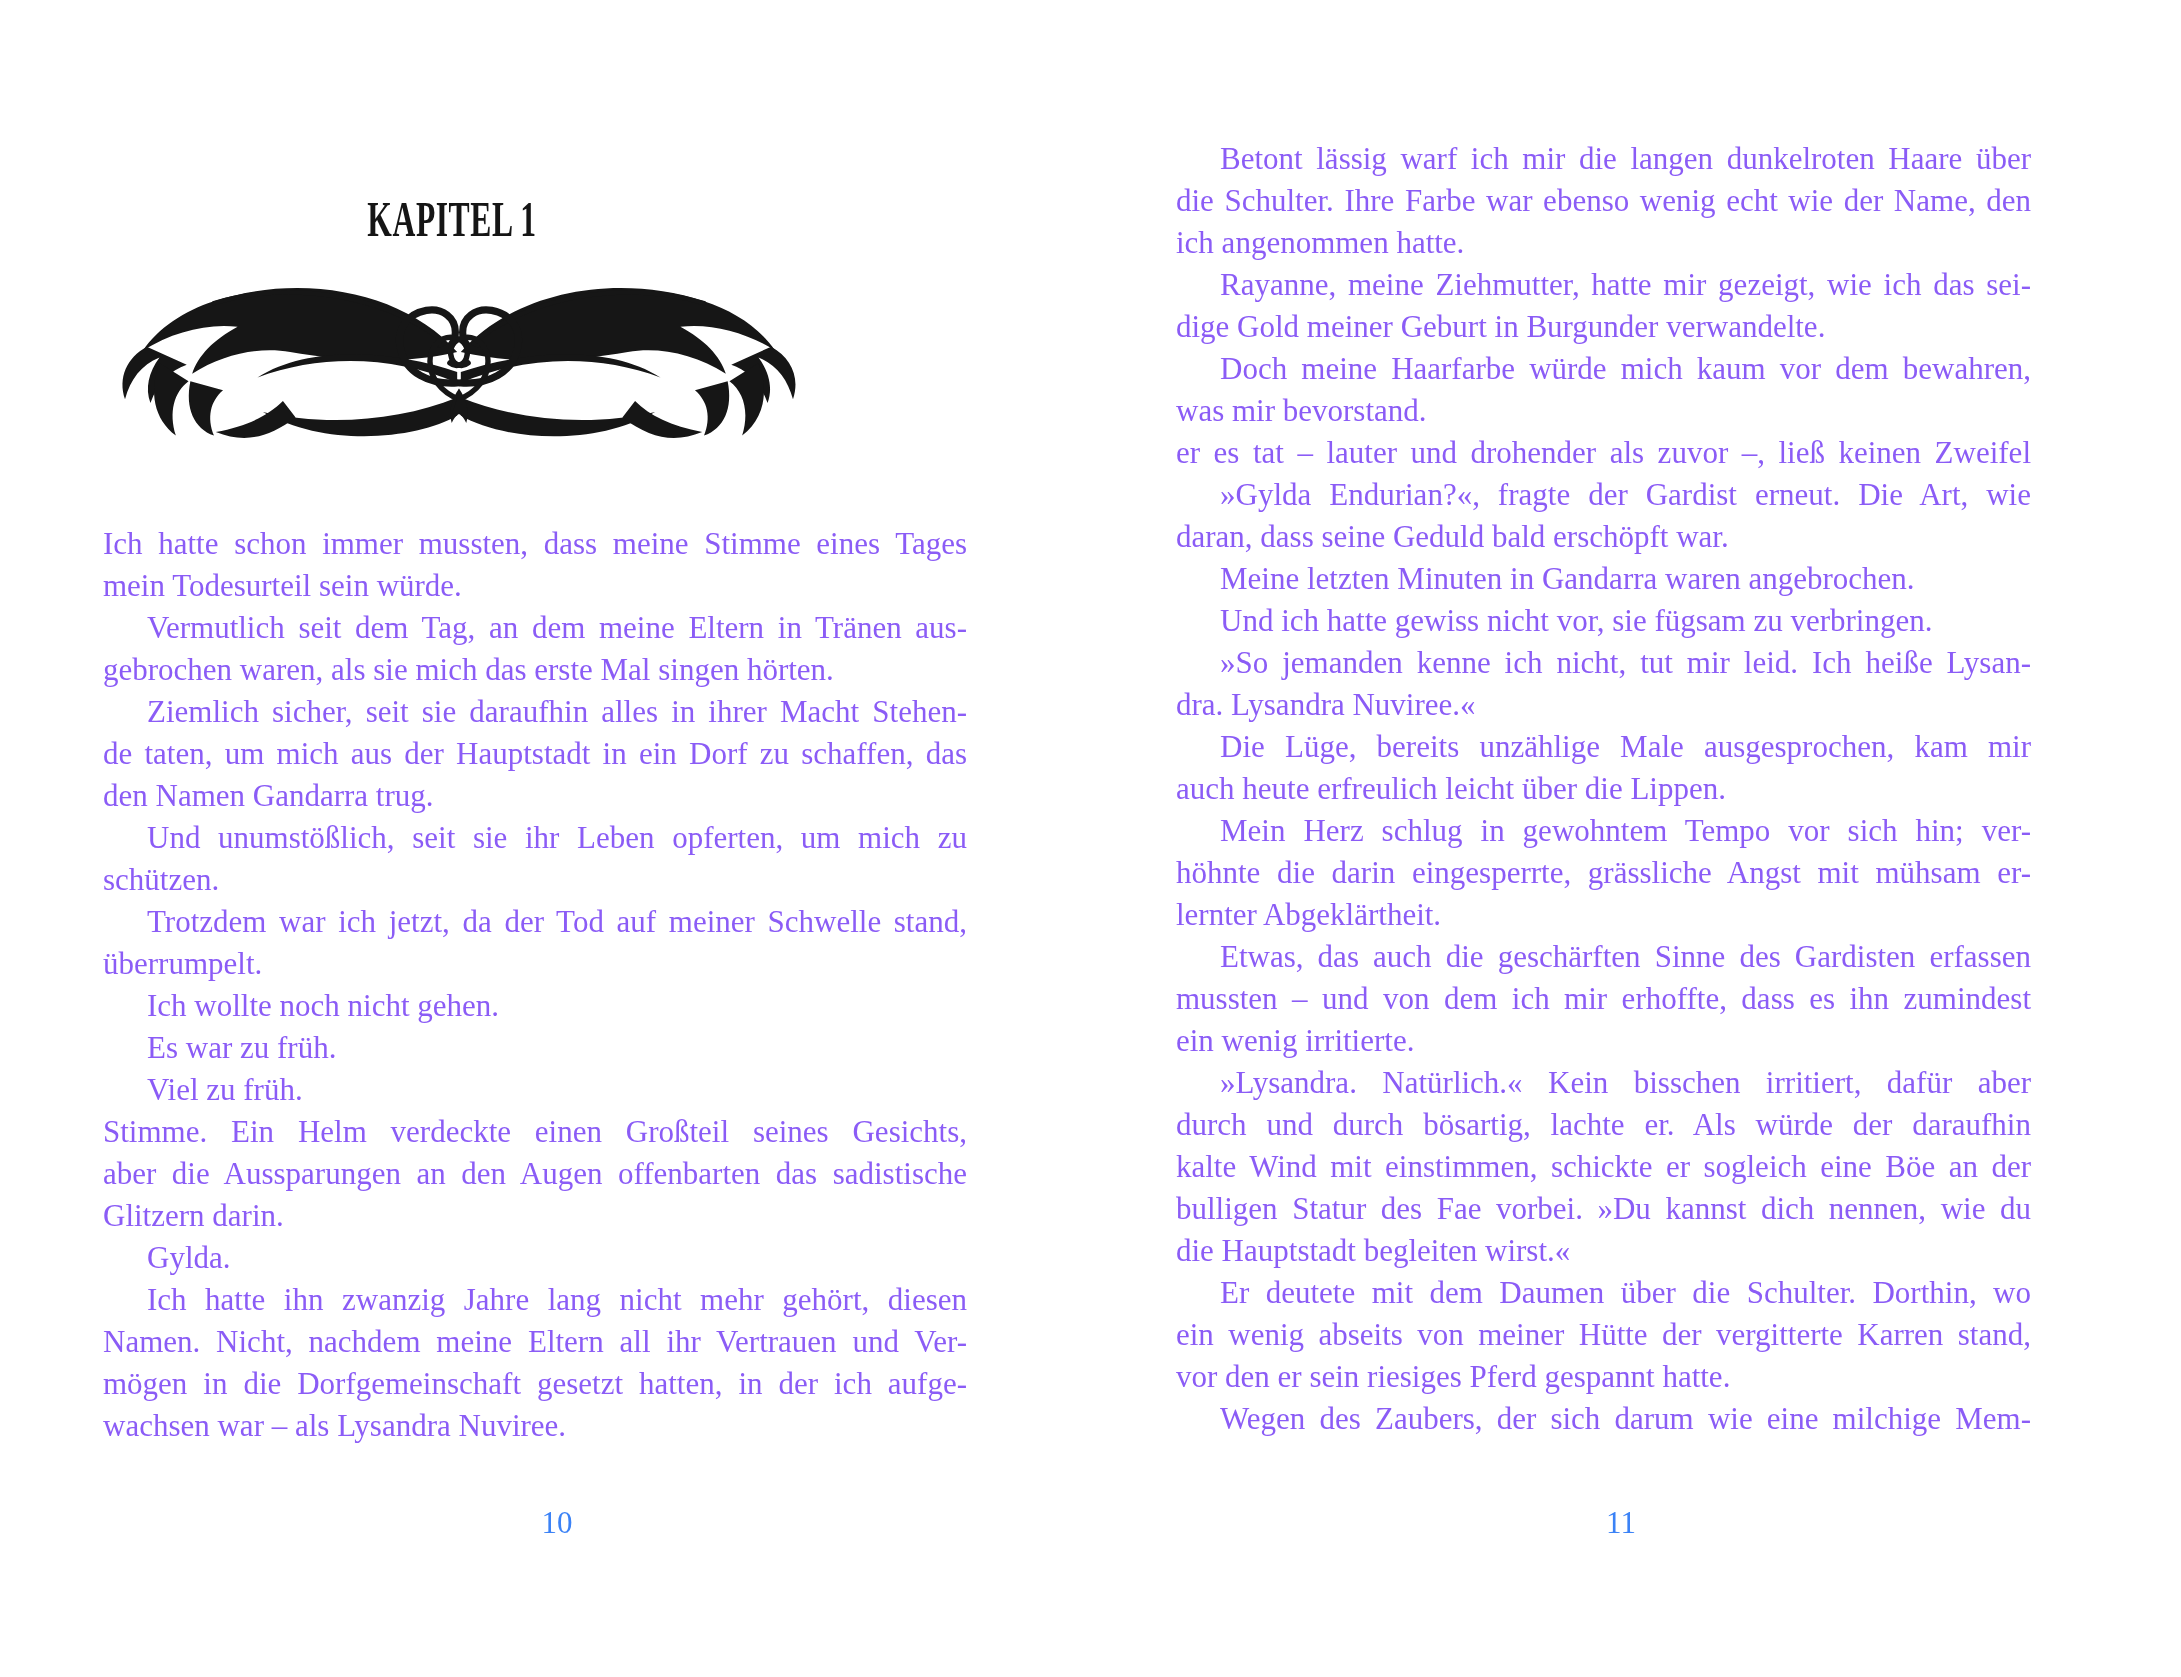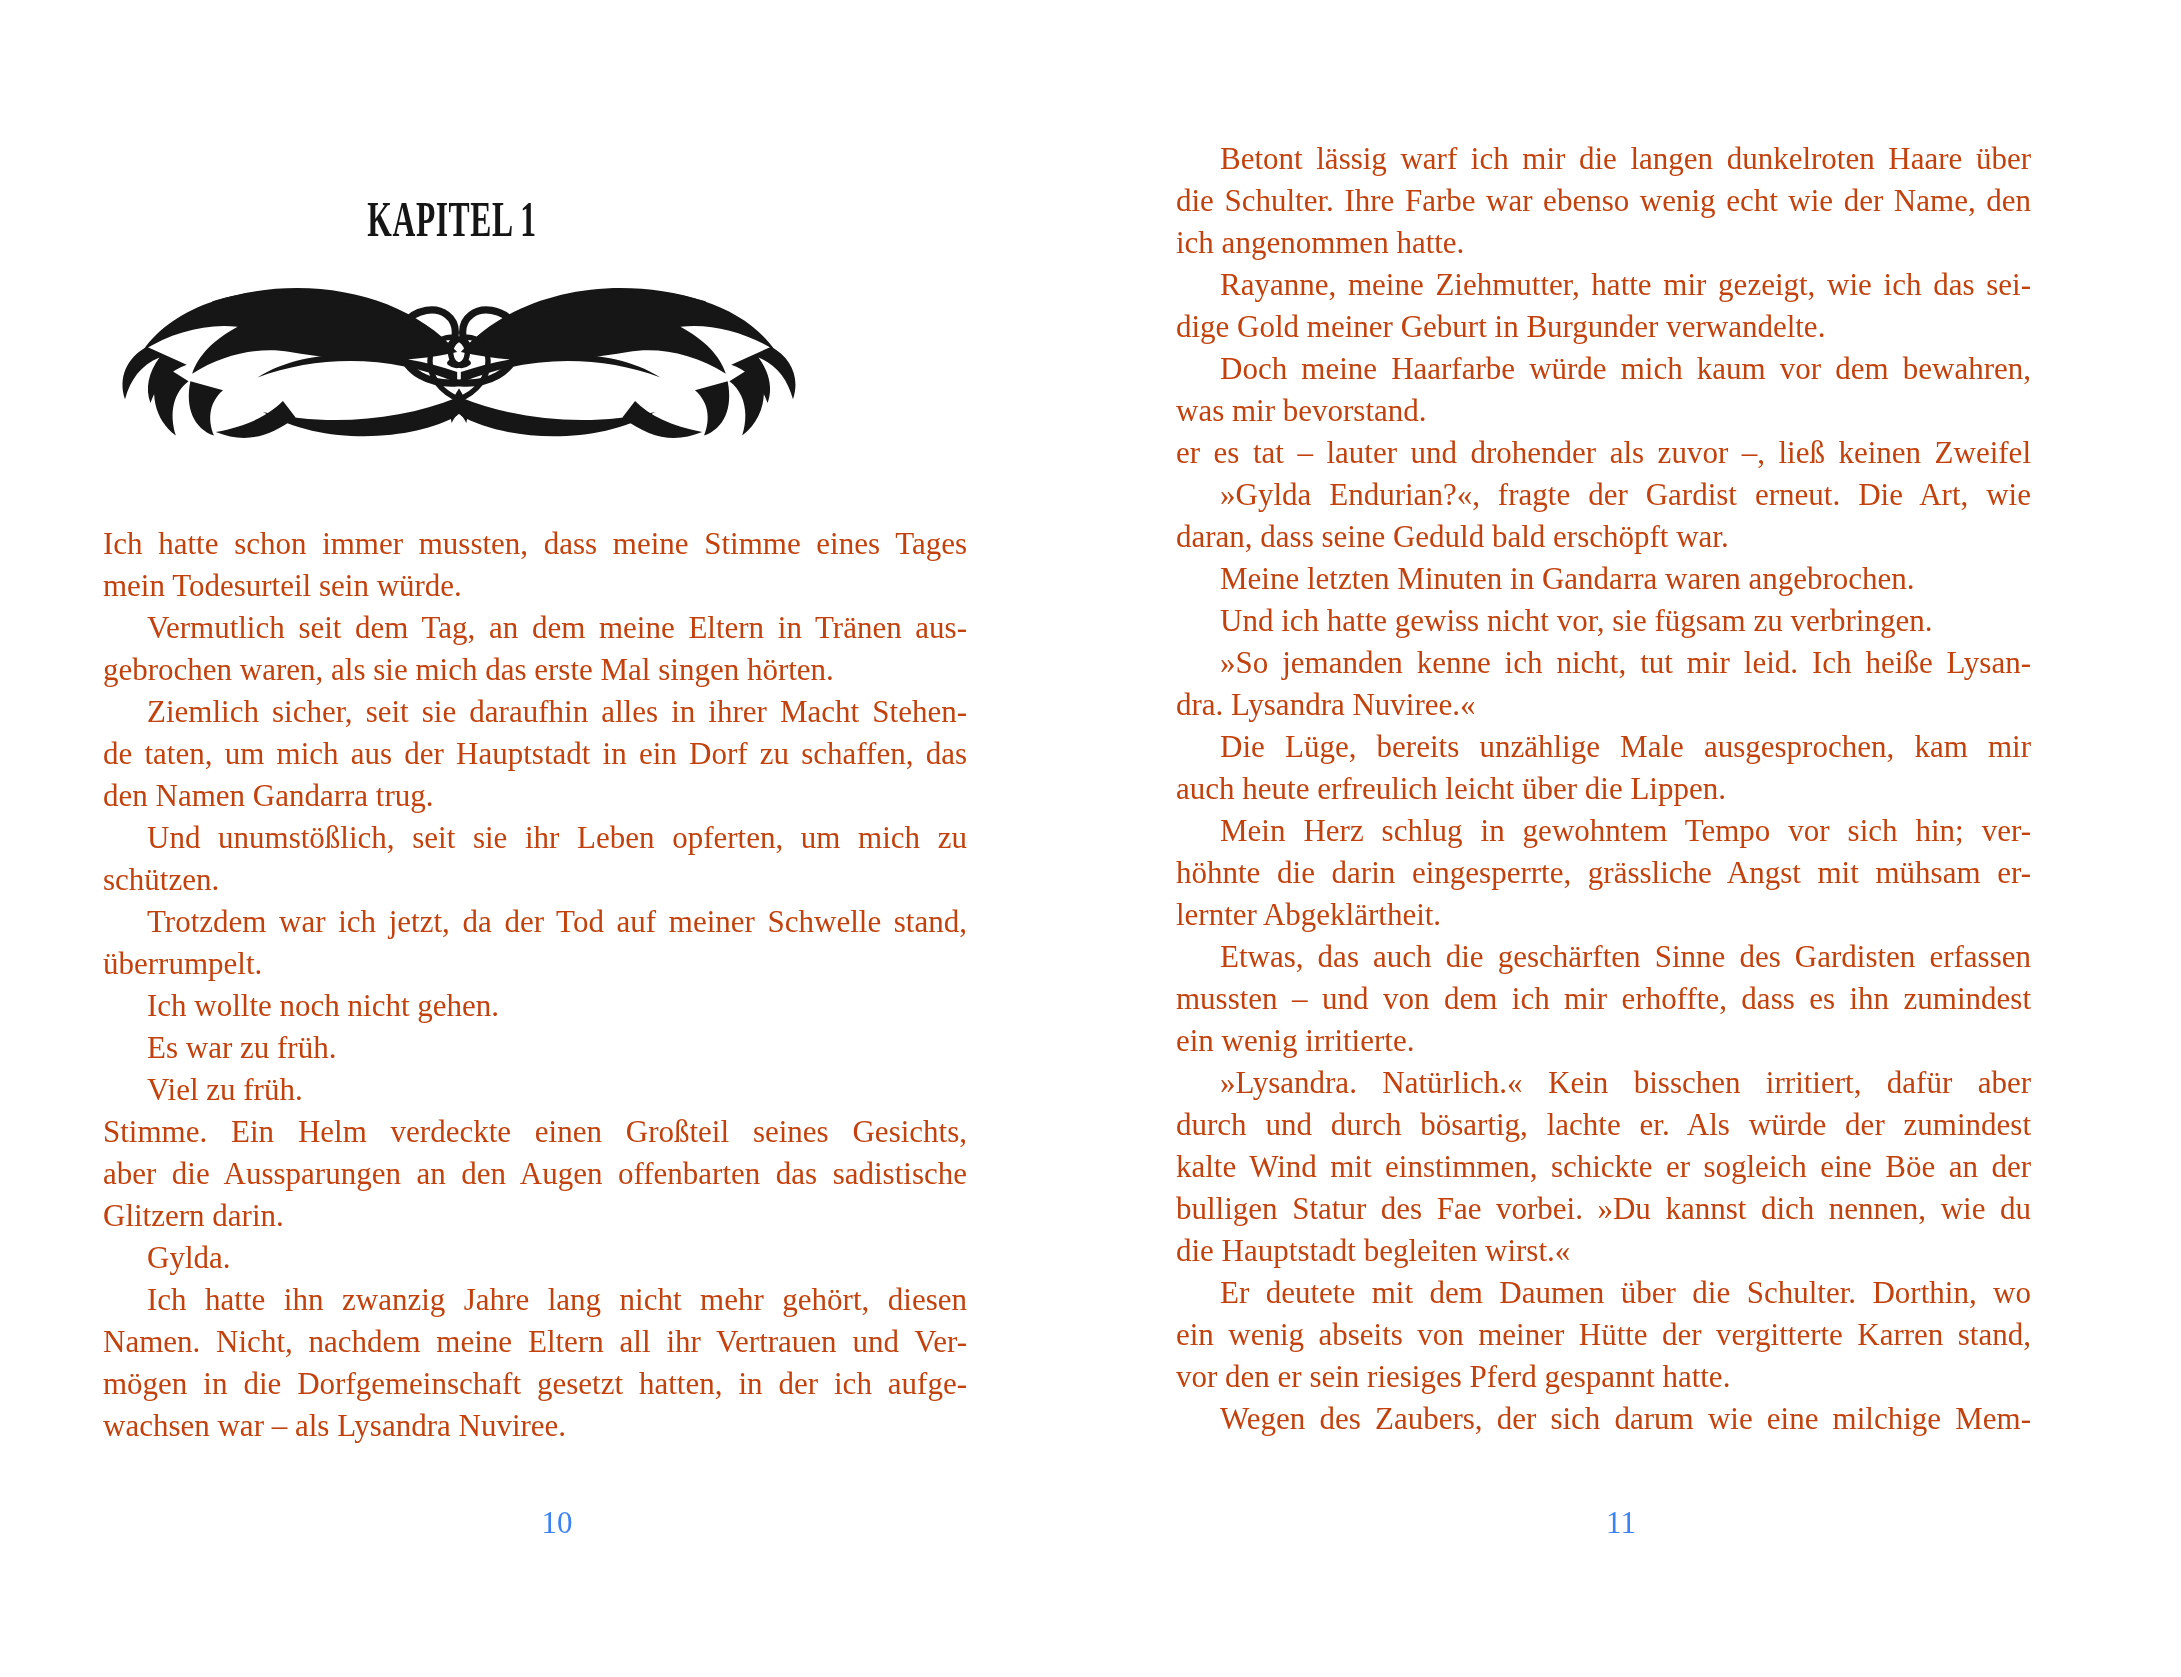--- a/index.html
+++ b/index.html
@@ -11,21 +11,21 @@
     position:absolute;left:452px;top:191px;margin:0;
     font-family:"Liberation Serif", serif;font-weight:700;
     font-size:51px;line-height:56px;letter-spacing:0.9px;color:#151515;
     white-space:nowrap;transform:translateX(-50%) scaleX(0.62);
   }
   .ornament{
     position:absolute;left:459px;top:245px;width:709px;height:216px;
     transform:translateX(-50%);
   }
   .ornament svg{display:block;width:100%;height:100%;}
-  .body-text{position:absolute;font-size:31px;line-height:42px;color:#c2410c;}
+  .body-text{position:absolute;font-size:31px;line-height:42px;color:#8b5cf6;}
   .body-left{left:103px;top:523px;width:864px;}
   .body-right{left:1176px;top:138px;width:855px;}
   .line{text-align:justify;text-align-last:justify;}
   .line.paraend{text-align-last:left;}
   .line.indent{text-indent:44px;}
   .pagenum{
     position:absolute;font-size:31px;line-height:36px;color:#3b82f6;
     transform:translateX(-50%);
   }
   .pagenum-left{left:557px;top:1505px;}
@@ -114,21 +114,21 @@
         <div class="line paraend">dra. Lysandra Nuviree.«</div>
         <div class="line indent">Die Lüge, bereits unzählige Male ausgesprochen, kam mir</div>
         <div class="line paraend">auch heute erfreulich leicht über die Lippen.</div>
         <div class="line indent">Mein Herz schlug in gewohntem Tempo vor sich hin; ver-</div>
         <div class="line">höhnte die darin eingesperrte, grässliche Angst mit mühsam er-</div>
         <div class="line paraend">lernter Abgeklärtheit.</div>
         <div class="line indent">Etwas, das auch die geschärften Sinne des Gardisten erfassen</div>
         <div class="line">mussten – und von dem ich mir erhoffte, dass es ihn zumindest</div>
         <div class="line paraend">ein wenig irritierte.</div>
         <div class="line indent">»Lysandra. Natürlich.« Kein bisschen irritiert, dafür aber</div>
-        <div class="line">durch und durch bösartig, lachte er. Als würde der zumindest</div>
+        <div class="line">durch und durch bösartig, lachte er. Als würde der daraufhin</div>
         <div class="line">kalte Wind mit einstimmen, schickte er sogleich eine Böe an der</div>
         <div class="line">bulligen Statur des Fae vorbei. »Du kannst dich nennen, wie du</div>
         <div class="line paraend">die Hauptstadt begleiten wirst.«</div>
         <div class="line indent">Er deutete mit dem Daumen über die Schulter. Dorthin, wo</div>
         <div class="line">ein wenig abseits von meiner Hütte der vergitterte Karren stand,</div>
         <div class="line paraend">vor den er sein riesiges Pferd gespannt hatte.</div>
         <div class="line indent">Wegen des Zaubers, der sich darum wie eine milchige Mem-</div>
       </div>
 
     <div class="pagenum pagenum-right">11</div>

